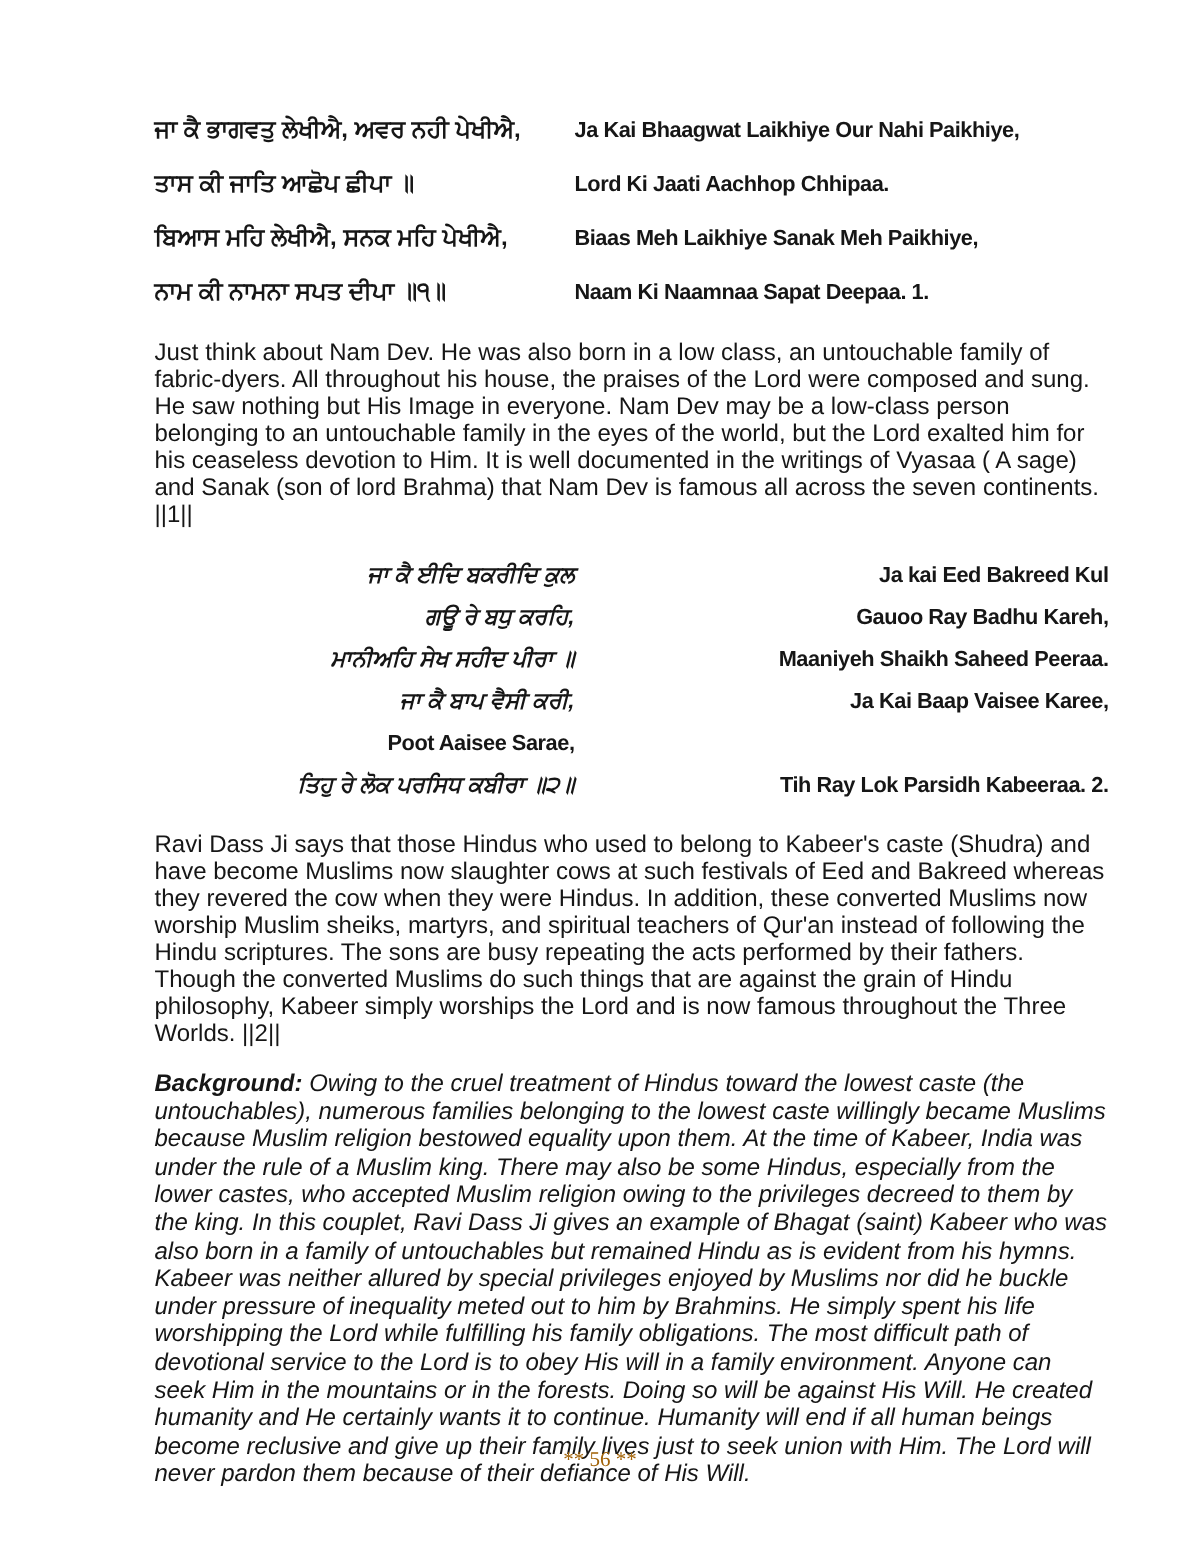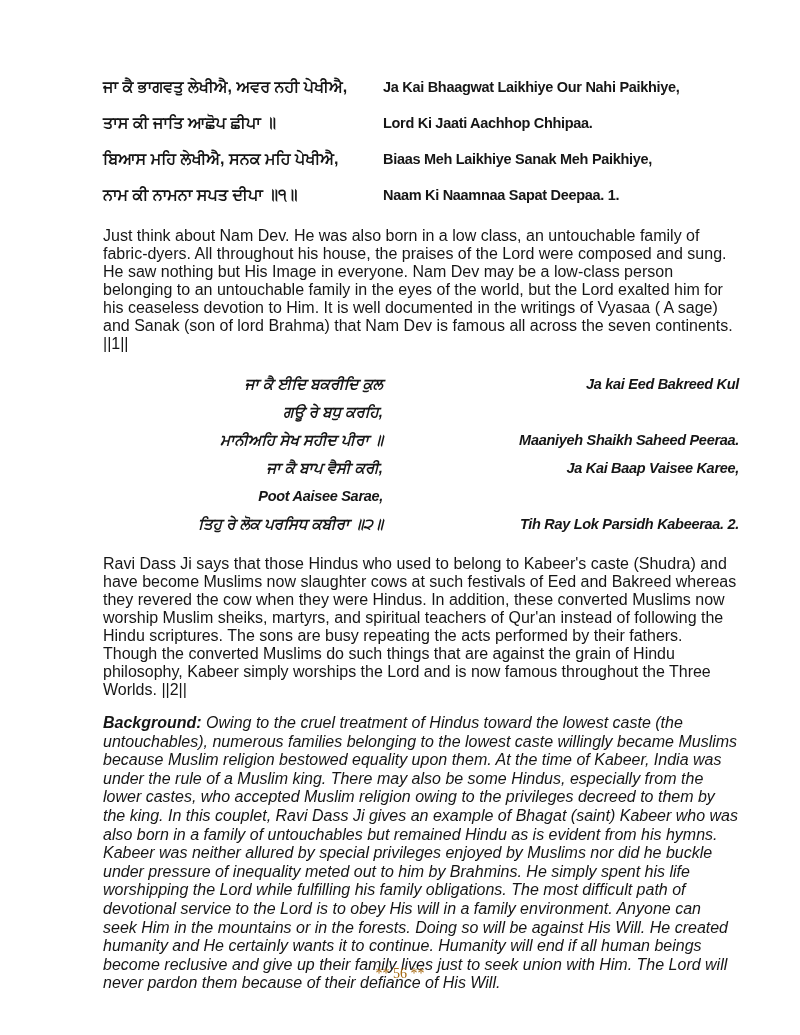--- a/index.html
+++ b/index.html
@@ -39,21 +39,21 @@
     white-space: nowrap;
   }
   .t {
     font-family: "Liberation Sans", sans-serif;
     font-weight: bold;
     font-size: 14.5px;
     letter-spacing: -0.3px;
     white-space: nowrap;
   }
   .verse2 .g { font-style: italic; font-size: 15px; }
-  .verse2 .t { font-style: italic; }
+  .verse2 .t { }
 
   .g.ind1 { padding-left: 50px; }
   .g.ind2 { padding-left: 70px; }
   .t.ind1 { padding-left: 48px; }
   .t.ind2 { padding-left: 60px; }
 
   
   .para {
     font-size: 16px;
     line-height: 18px;
@@ -109,20 +109,21 @@
 
     <p class="para para1">Just think about Nam Dev. He was also born in a low class, an untouchable family of fabric-dyers. All throughout his house, the praises of the Lord were composed and sung. He saw nothing but His Image in everyone. Nam Dev may be a low-class person belonging to an untouchable family in the eyes of the world, but the Lord exalted him for his ceaseless devotion to Him. It is well documented in the writings of Vyasaa ( A sage) and Sanak (son of lord Brahma) that Nam Dev is famous all across the seven continents. ||1||</p>
 
     <div class="verse verse2">
       <div class="vrow">
         <div class="g">ਜਾ ਕੈ ਈਦਿ ਬਕਰੀਦਿ ਕੁਲ</div>
         <div class="t">Ja kai Eed Bakreed Kul</div>
       </div>
       <div class="vrow">
         <div class="g ind1">ਗਊ ਰੇ ਬਧੁ ਕਰਹਿ,</div>
+        <div class="t ind1">Gauoo Ray Badhu Kareh,</div>
       </div>
       <div class="vrow">
         <div class="g ind2">ਮਾਨੀਅਹਿ ਸੇਖ ਸਹੀਦ ਪੀਰਾ ॥</div>
         <div class="t ind2">Maaniyeh Shaikh Saheed Peeraa.</div>
       </div>
       <div class="vrow">
         <div class="g">ਜਾ ਕੈ ਬਾਪ ਵੈਸੀ ਕਰੀ,</div>
         <div class="t">Ja Kai Baap Vaisee Karee,</div>
       </div>
       <div class="vrow">

